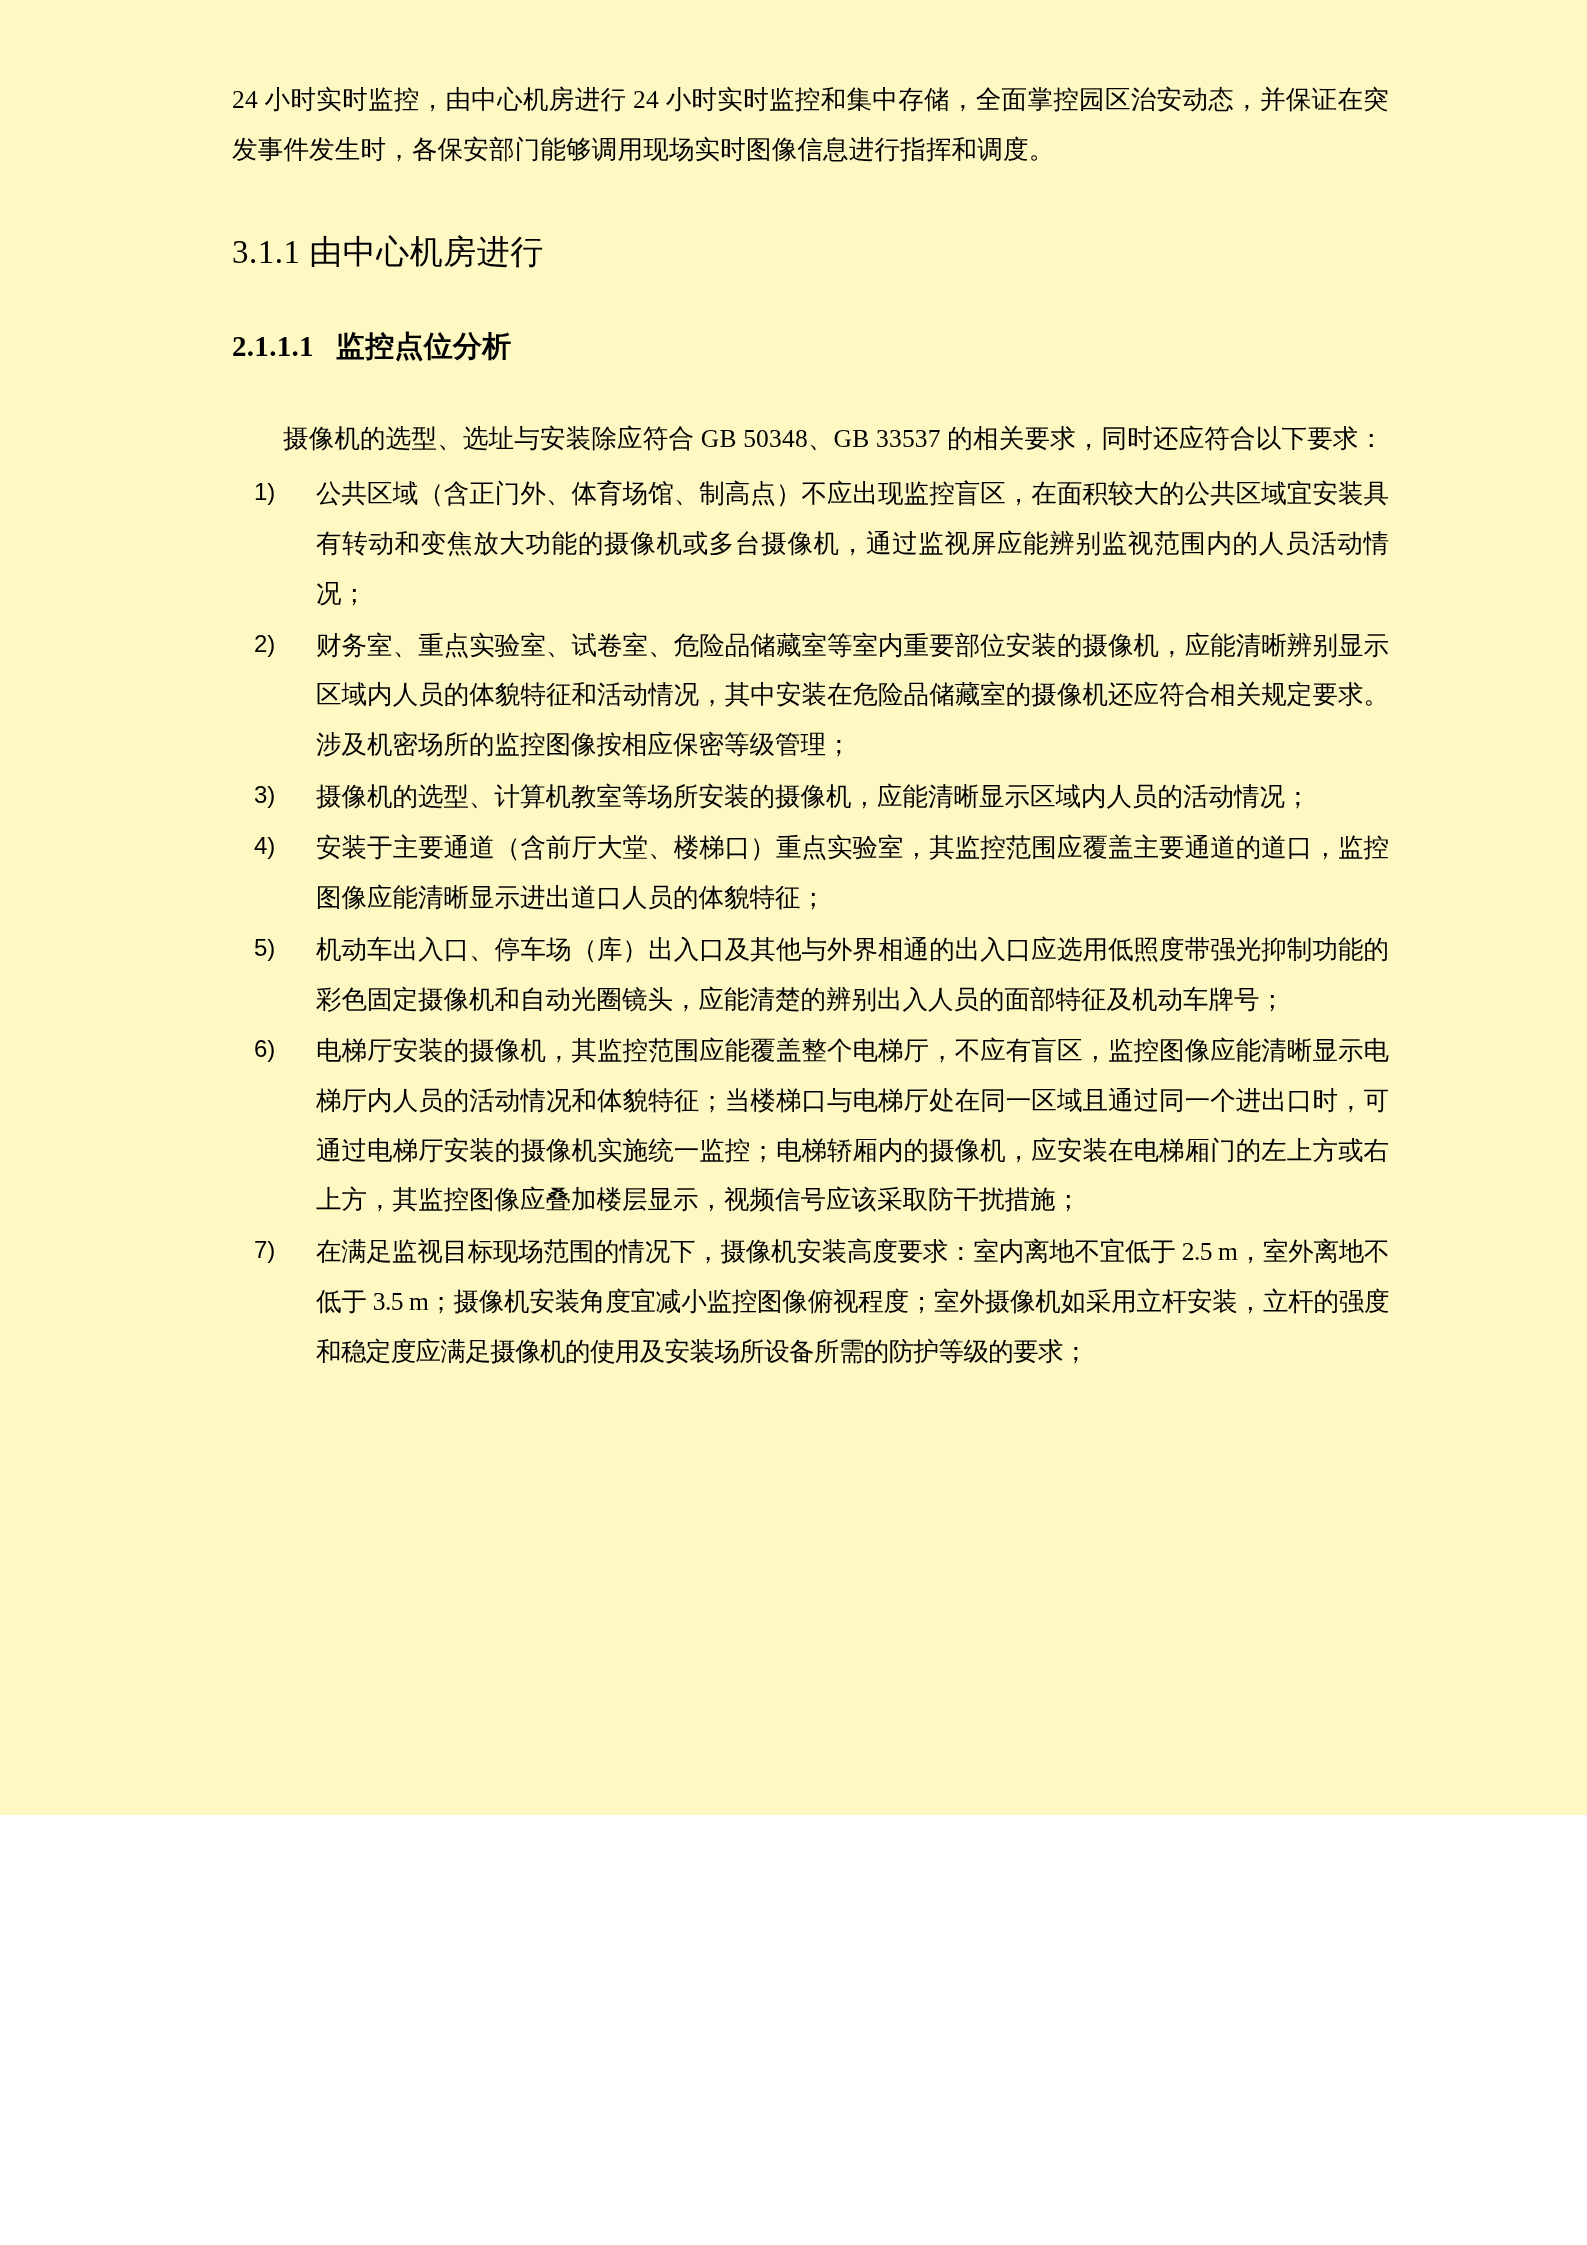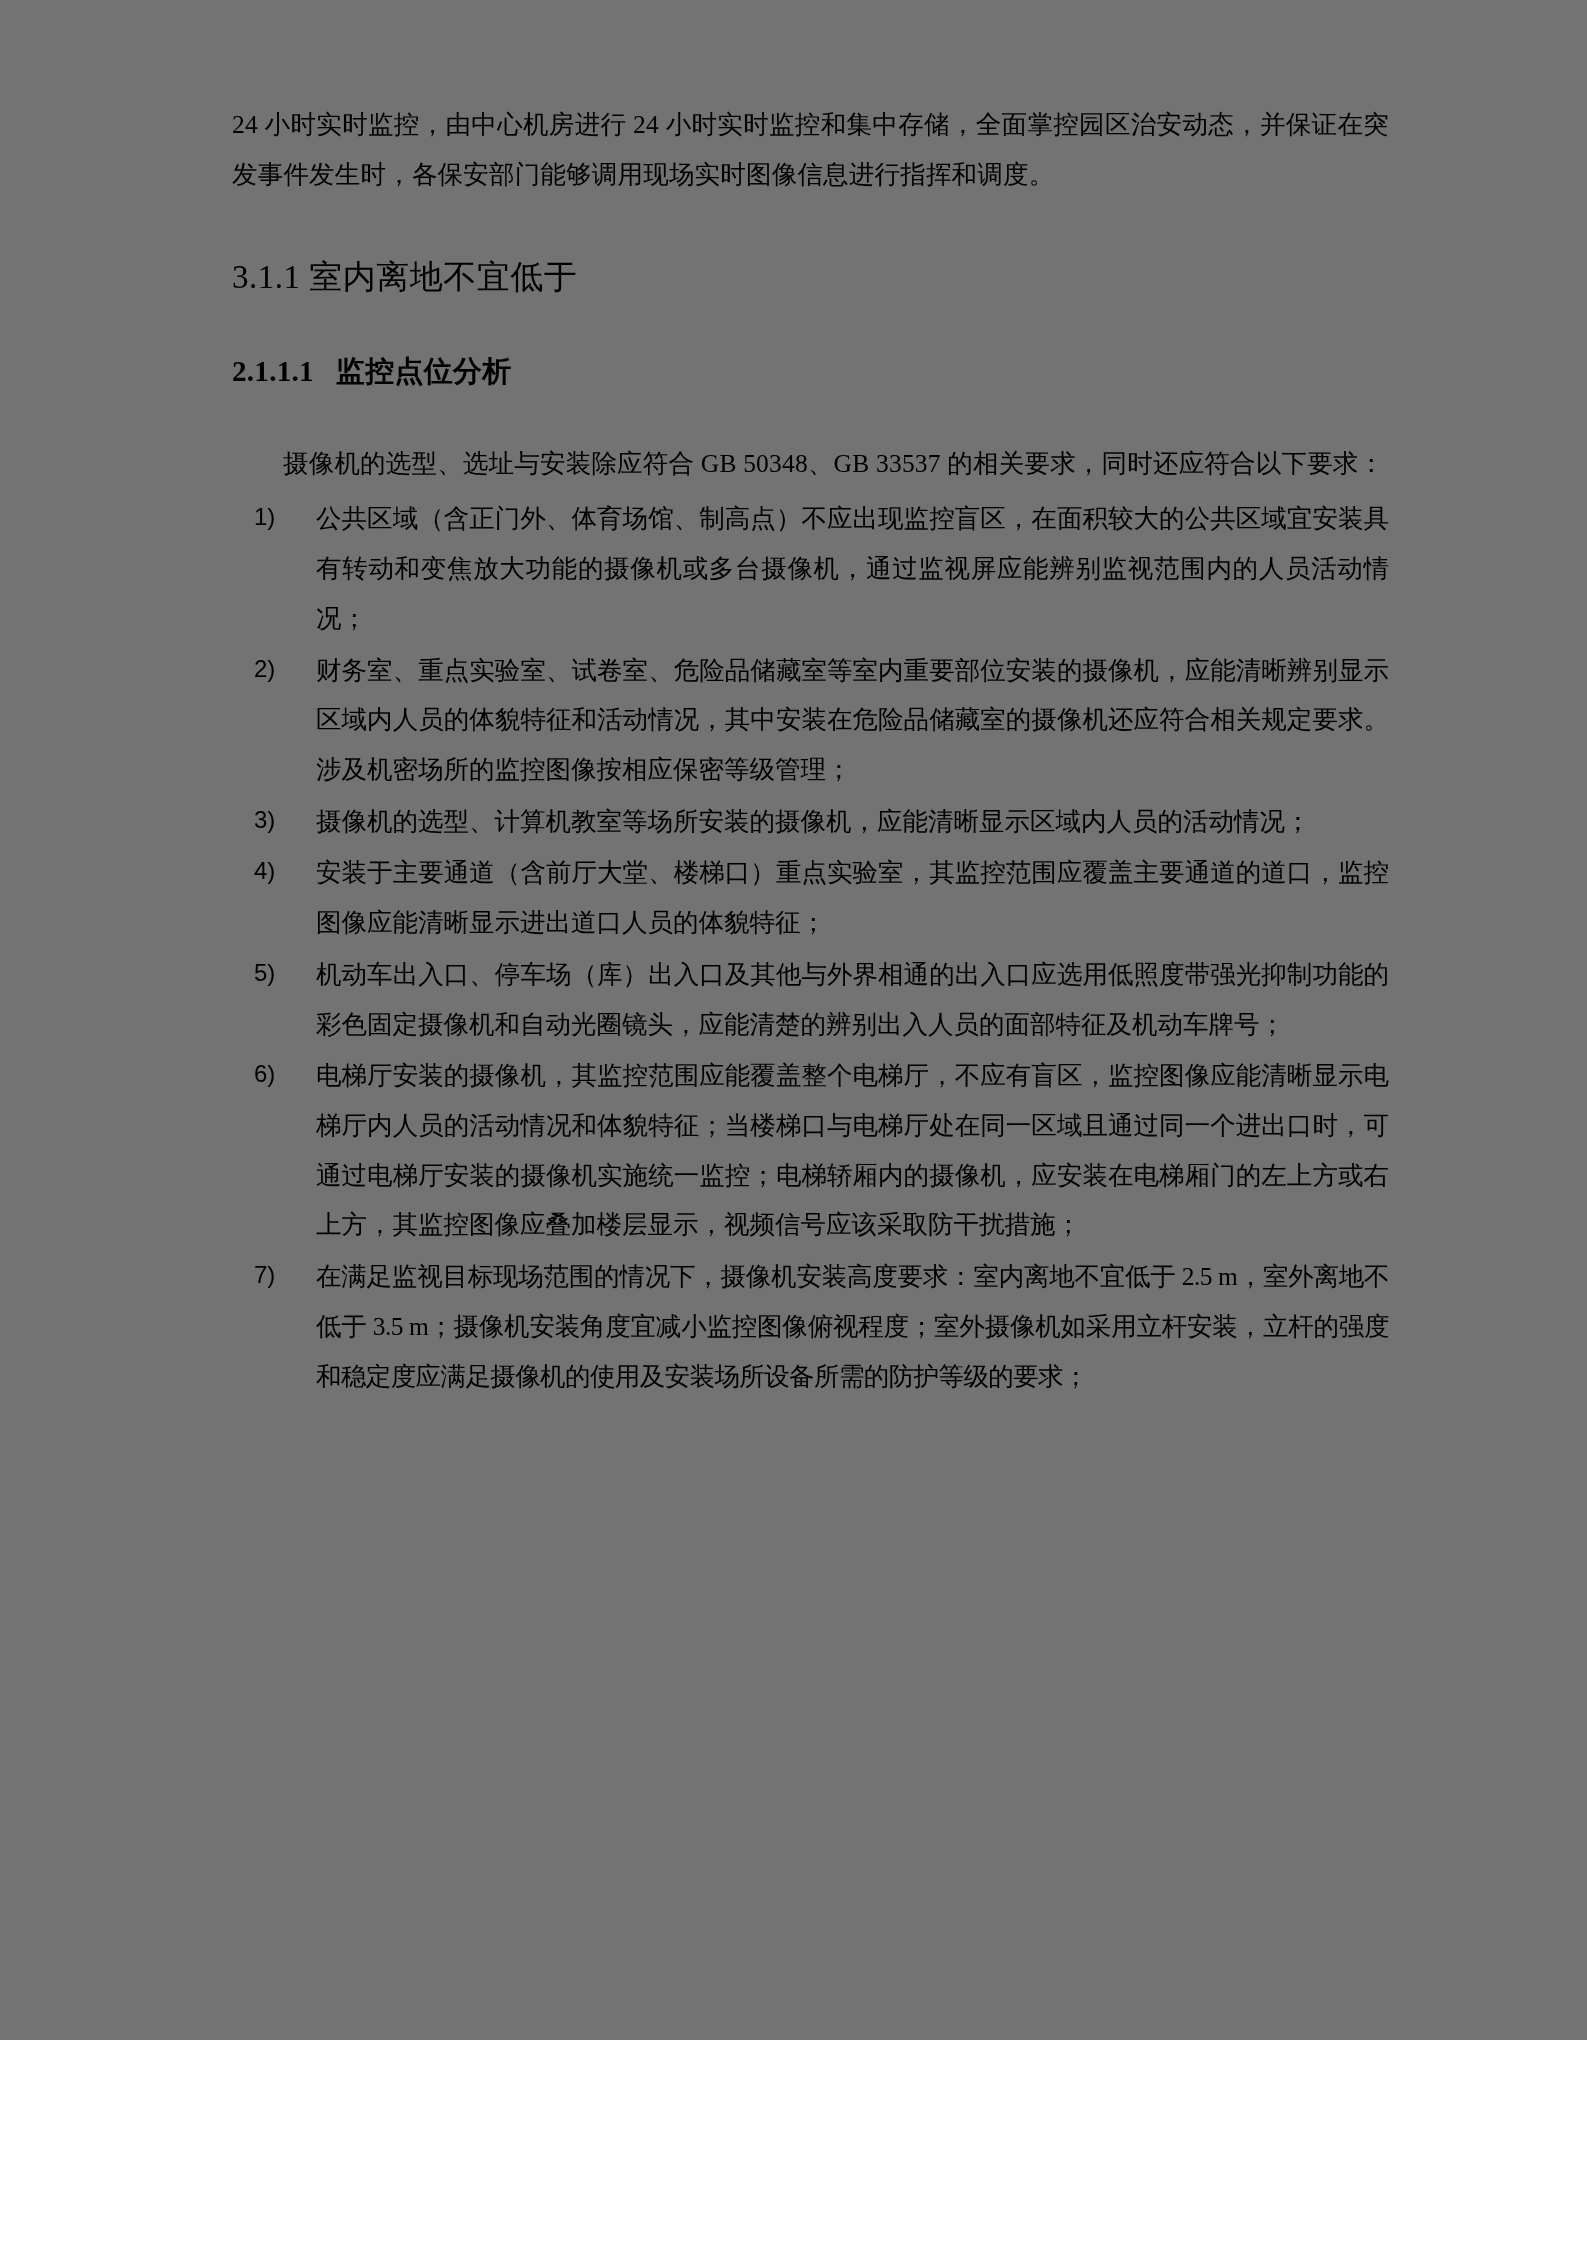--- a/index.html
+++ b/index.html
@@ -9,24 +9,24 @@
   }
   body {
     width: 1587px;
     height: 2245px;
     font-family: "Liberation Serif", serif;
     color: #000000;
   }
   .page {
     position: relative;
     width: 1587px;
-    height: 2040px;
+    height: 1815px;
     box-sizing: border-box;
-    padding: 100px 198px 120px 232px;
-    background: #737373;
+    padding: 75px 198px 120px 232px;
+    background: #fef9c3;
   }
   .para {
     font-size: 25.5px;
     line-height: 1.95;
     text-align: justify;
     text-justify: inter-ideograph;
     margin: 0 0 6px 0;
     letter-spacing: 0.2px;
   }
   .intro-para {
@@ -82,21 +82,21 @@
     letter-spacing: -0.6px;
   }
 </style>
 </head>
 <body>
 
 <div class="page">
 
   <p class="para intro-para">24 小时实时监控，由中心机房进行 24 小时实时监控和集中存储，全面掌控园区治安动态，并保证在突发事件发生时，各保安部门能够调用现场实时图像信息进行指挥和调度。</p>
 
-  <h2 class="heading1">3.1.1  室内离地不宜低于</h2>
+  <h2 class="heading1">3.1.1  由中心机房进行</h2>
 
   <h3 class="heading2">
     <span class="num">2.1.1.1</span><span>监控点位分析</span>
   </h3>
 
   <p class="para body-indent">摄像机的选型、选址与安装除应符合 GB 50348、GB 33537 的相关要求，同时还应符合以下要求：</p>
 
   <ol class="list">
     <li>
       <span class="marker latin">1)</span>

